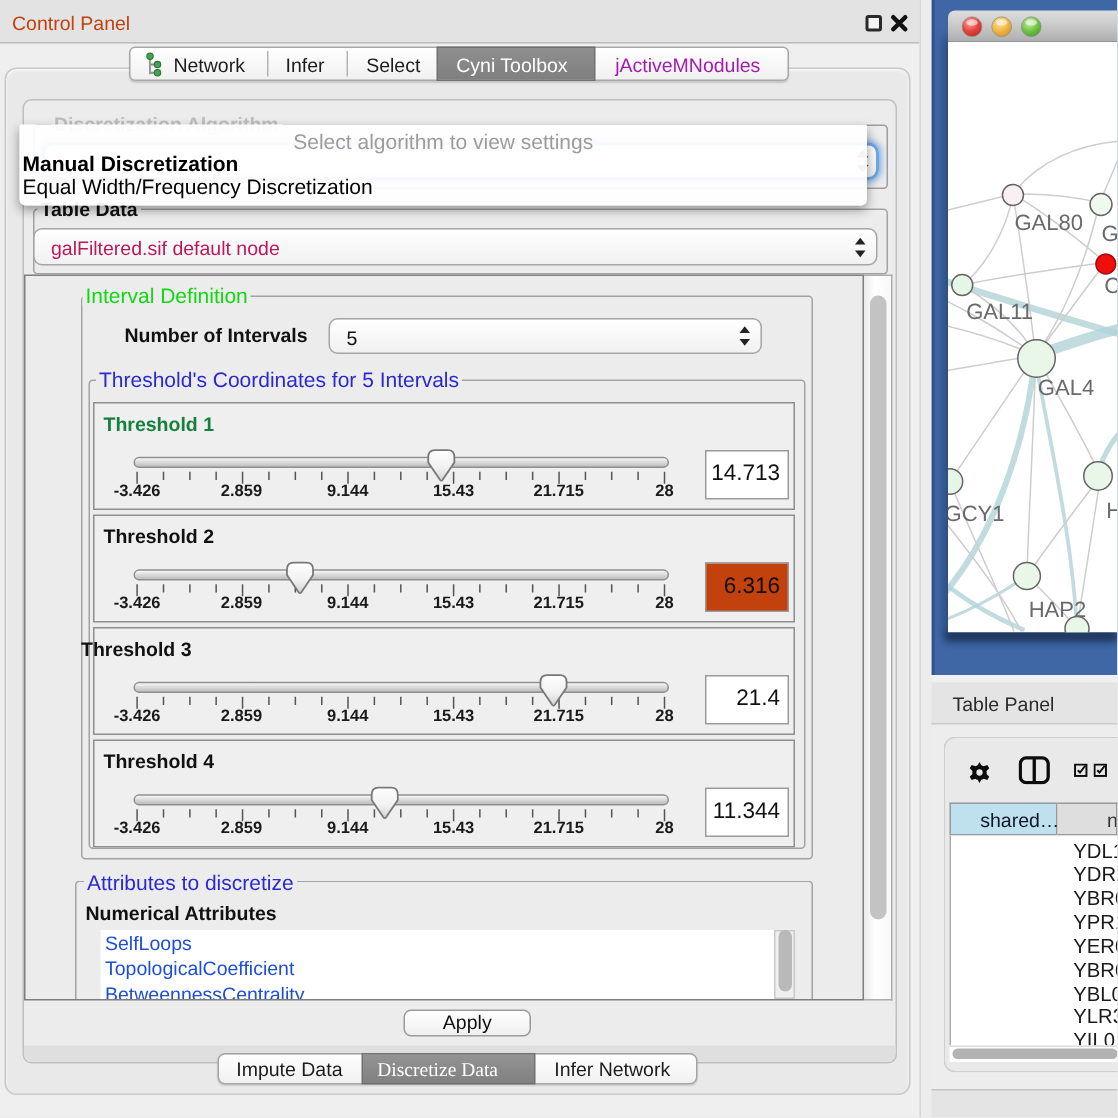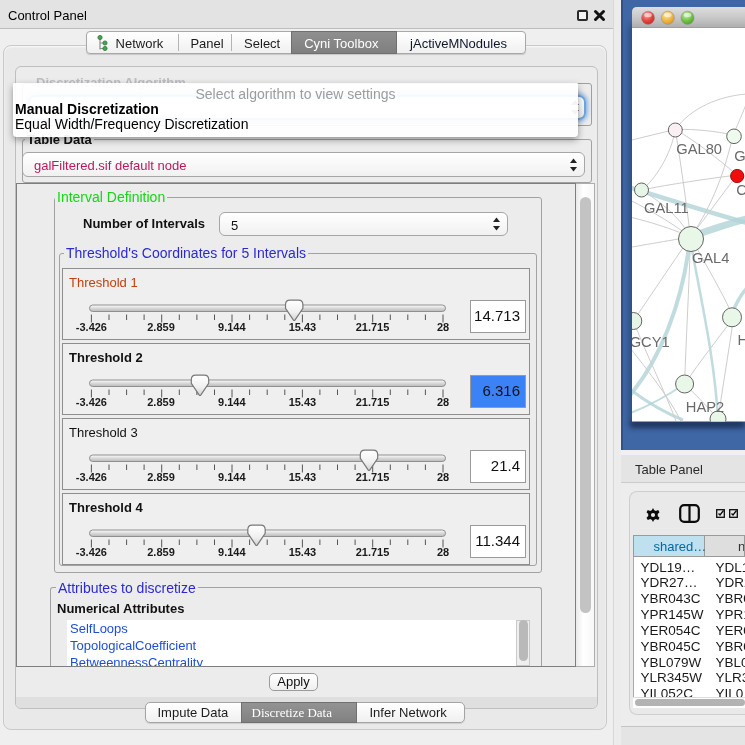--- a/index.html
+++ b/index.html
@@ -4,42 +4,42 @@
 *{margin:0;padding:0;box-sizing:border-box;}
 html,body{width:745px;height:745px;overflow:hidden;}
 body{font-family:"Liberation Sans",sans-serif;background:#ededed;position:relative;}
 .abs{position:absolute;}
 .groupline{position:absolute;border:1px solid #a2a2a2;border-radius:3px;}
 .gtitle{position:absolute;font-size:13px;background:#ececec;padding:0 2px;line-height:13px;}
 </style></head>
 <body>
 <div class="abs" style="left:0;top:0;width:613px;height:745px;background:#efefef;"></div>
 <div class="abs" style="left:0;top:0;width:613px;height:29px;background:#e3e3e3;border-bottom:1px solid #bdbdbd;"></div>
-<div class="abs" style="left:8px;top:8px;font-size:13px;color:#000000;">Control Panel</div>
+<div class="abs" style="left:8px;top:8px;font-size:13px;color:#c2410c;">Control Panel</div>
 <div class="abs" style="left:577px;top:10px;width:11px;height:11px;border:2px solid #2a2a2a;border-radius:2px;background:#f4f4f4;"></div>
 <svg class="abs" style="left:593px;top:9px;" width="13" height="13">
     <path d="M2.5,2.5 L10.5,10.5 M10.5,2.5 L2.5,10.5" stroke="#111" stroke-width="3" stroke-linecap="round"></path>
   </svg>
 <div class="abs" style="left:3px;top:45px;width:604px;height:685px;background:#e9e9e9;border:1px solid #c9c9c9;border-radius:8px;box-shadow:inset 0 1px 2px rgba(255,255,255,.8);"></div>
 <div class="abs" style="left:15px;top:66px;width:583px;height:643px;background:#ececec;border:1px solid #bfbfbf;border-radius:6px;"></div>
 <div class="abs" style="left:16px;top:697px;width:581px;height:11px;background:#dfdfdf;border-radius:0 0 6px 6px;"></div>
 <div class="abs" style="left:85.5px;top:31px;width:440px;height:22.5px;background:linear-gradient(#ffffff,#f0f0f0);border:1px solid #a8a8a8;border-radius:4px;box-shadow:0 1px 1px rgba(0,0,0,.15);"></div>
 <div class="abs" style="left:291.3px;top:31px;width:105.5px;height:22.5px;background:linear-gradient(#8f8f8f,#7f7f7f);border:1px solid #6f6f6f;"></div>
 <div class="abs" style="left:178px;top:33.5px;width:1px;height:17.5px;background:#b4b4b4;"></div>
 <div class="abs" style="left:231px;top:33.5px;width:1px;height:17.5px;background:#b4b4b4;"></div>
 <svg class="abs" style="left:95px;top:33px;" width="13" height="19">
     <path d="M5,4.5 L5,16.5 M5,10 L10,10 M5,15.5 L10,15.5" stroke="#8f8f8f" stroke-width="1.2" fill="none"></path>
     <circle cx="5" cy="4.5" r="2.1" fill="#45a351" stroke="#2c7a36" stroke-width="0.8"></circle>
     <circle cx="10" cy="10" r="2.1" fill="#45a351" stroke="#2c7a36" stroke-width="0.8"></circle>
     <circle cx="10" cy="15.5" r="2.1" fill="#45a351" stroke="#2c7a36" stroke-width="0.8"></circle>
   </svg>
 <div class="abs" style="left:115.6px;top:35.5px;font-size:13px;color:#1c1c1c;">Network</div>
-<div class="abs" style="left:190.4px;top:35.5px;font-size:13px;color:#1c1c1c;">Panel</div>
+<div class="abs" style="left:190.4px;top:35.5px;font-size:13px;color:#1c1c1c;">Infer</div>
 <div class="abs" style="left:244.1px;top:35.5px;font-size:13px;color:#1c1c1c;">Select</div>
-<div class="abs" style="left:410.1px;top:35.5px;font-size:13px;color:#0f172a;">jActiveMNodules</div>
+<div class="abs" style="left:410.1px;top:35.5px;font-size:13px;color:#a21caf;">jActiveMNodules</div>
 <div class="abs" style="left:304.2px;top:35.5px;font-size:13px;color:#fff;">Cyni Toolbox</div>
 <div class="groupline" style="left:22px;top:83px;width:570px;height:43px;border-color:#9e9e9e;"></div>
 <div class="gtitle" style="left:34px;top:76px;font-weight:bold;color:#bdbdc2;">Discretization Algorithm</div>
 <div class="abs" style="left:28px;top:95px;width:558px;height:25px;background:linear-gradient(#ffffff,#ededed);border:2px solid #6ca6e0;border-radius:7px;box-shadow:0 0 4px 1.5px rgba(90,150,220,.75);"></div>
 <svg class="abs" style="left:570px;top:100px;" width="10" height="15">
     <path d="M5,0 L9,5 L1,5 Z" fill="#444"></path>
     <path d="M5,15 L9,10 L1,10 Z" fill="#444"></path>
   </svg>
 <div class="groupline" style="left:22px;top:139px;width:570px;height:44px;"></div>
 <div class="gtitle" style="left:25px;top:133px;font-weight:bold;color:#111;">Table Data</div>
@@ -57,21 +57,21 @@
 <div class="abs" style="left:83px;top:215.5px;font-size:13px;font-weight:bold;color:#111;">Number of Intervals</div>
 <div class="abs" style="left:219px;top:212px;width:289px;height:23.5px;background:linear-gradient(#ffffff,#f1f1f1);border:1px solid #a6a6a6;border-radius:6px;"></div>
 <div class="abs" style="left:231px;top:217.5px;font-size:13px;color:#111;">5</div>
 <svg class="abs" style="left:492px;top:217px;" width="9" height="14">
     <path d="M4.5,0.5 L8,5 L1,5 Z" fill="#222"></path>
     <path d="M4.5,13.5 L8,9 L1,9 Z" fill="#222"></path>
   </svg>
 <div class="groupline" style="left:59px;top:253px;width:478px;height:313px;"></div>
 <div class="gtitle" style="left:64px;top:246.5px;font-size:14px;color:#2a2ad0;">Threshold's Coordinates for 5 Intervals</div>
 <div class="abs" style="left:62px;top:267.5px;width:468px;height:72px;background:#efefef;border:1px solid #8e8e8e;"></div>
-<div class="abs" style="left:69px;top:274.5px;font-size:13px;font-weight:normal;color:#c2410c;">Threshold 1</div>
+<div class="abs" style="left:69px;top:274.5px;font-size:13px;font-weight:bold;color:#15803d;">Threshold 1</div>
 <svg class="abs" style="left:62px;top:267.5px;" width="468" height="72">
     <defs>
       <linearGradient id="grv" x1="0" y1="0" x2="0" y2="1">
         <stop offset="0" stop-color="#fdfdfd"></stop>
         <stop offset="0.5" stop-color="#d9d9d9"></stop>
         <stop offset="1" stop-color="#b9b9b9"></stop>
       </linearGradient>
       <linearGradient id="thm" x1="0" y1="0" x2="0" y2="1">
         <stop offset="0" stop-color="#ffffff"></stop>
         <stop offset="0.6" stop-color="#f0f0f0"></stop>
@@ -139,23 +139,23 @@
     <text x="29.4" y="62.5" font-size="11" font-weight="bold" fill="#1a1a1a" text-anchor="middle" font-family="Liberation Sans">-3.426</text>
     <text x="99" y="62.5" font-size="11" font-weight="bold" fill="#1a1a1a" text-anchor="middle" font-family="Liberation Sans">2.859</text>
     <text x="169.8" y="62.5" font-size="11" font-weight="bold" fill="#1a1a1a" text-anchor="middle" font-family="Liberation Sans">9.144</text>
     <text x="240.4" y="62.5" font-size="11" font-weight="bold" fill="#1a1a1a" text-anchor="middle" font-family="Liberation Sans">15.43</text>
     <text x="310.5" y="62.5" font-size="11" font-weight="bold" fill="#1a1a1a" text-anchor="middle" font-family="Liberation Sans">21.715</text>
     <text x="381" y="62.5" font-size="11" font-weight="bold" fill="#1a1a1a" text-anchor="middle" font-family="Liberation Sans">28</text>
     <g transform="translate(138.0,41.5)">
       <path d="M-8.7,-4.8 Q-8.7,-9.4 -4.3,-9.4 L4.3,-9.4 Q8.7,-9.4 8.7,-4.8 L8.7,-1.2 L0.9,10.3 Q0,11.5 -0.9,10.3 L-8.7,-1.2 Z" fill="url(#thm)" stroke="#787878" stroke-width="1.2"></path>
     </g>
   </svg>
-<div class="abs" style="left:470px;top:375.0px;width:56px;height:33px;background:#3b82f6;border:1.5px solid #9a9a9a;font-size:15px;color:#111;text-align:right;line-height:30px;padding-right:5px;">6.316</div>
+<div class="abs" style="left:470px;top:375.0px;width:56px;height:33px;background:#c2410c;border:1.5px solid #9a9a9a;font-size:15px;color:#111;text-align:right;line-height:30px;padding-right:5px;">6.316</div>
 <div class="abs" style="left:62px;top:417.5px;width:468px;height:72px;background:#efefef;border:1px solid #8e8e8e;"></div>
-<div class="abs" style="left:69px;top:424.5px;font-size:13px;font-weight:normal;color:#111;">Threshold 3</div>
+<div class="abs" style="left:54px;top:424.5px;font-size:13px;font-weight:bold;color:#111;">Threshold 3</div>
 <svg class="abs" style="left:62px;top:417.5px;" width="468" height="72">
     <rect x="27.5" y="37" width="356" height="6.5" rx="3.2" fill="url(#grv)" stroke="#8f8f8f" stroke-width="1"></rect>
     <line x1="29.4" y1="46.5" x2="29.4" y2="54.5" stroke="#555" stroke-width="1"></line>
     <line x1="47.0" y1="46.5" x2="47.0" y2="52" stroke="#555" stroke-width="1"></line>
     <line x1="64.6" y1="46.5" x2="64.6" y2="52" stroke="#555" stroke-width="1"></line>
     <line x1="82.1" y1="46.5" x2="82.1" y2="52" stroke="#555" stroke-width="1"></line>
     <line x1="99.7" y1="46.5" x2="99.7" y2="54.5" stroke="#555" stroke-width="1"></line>
     <line x1="117.3" y1="46.5" x2="117.3" y2="52" stroke="#555" stroke-width="1"></line>
     <line x1="134.9" y1="46.5" x2="134.9" y2="52" stroke="#555" stroke-width="1"></line>
     <line x1="152.5" y1="46.5" x2="152.5" y2="52" stroke="#555" stroke-width="1"></line>
@@ -220,21 +220,21 @@
   </svg>
 <div class="abs" style="left:470px;top:525.0px;width:56px;height:33px;background:#fff;border:1.5px solid #9a9a9a;font-size:15px;color:#111;text-align:right;line-height:30px;padding-right:5px;">11.344</div>
 <div class="groupline" style="left:50px;top:587px;width:492px;height:79px;border-bottom:none;border-radius:3px 3px 0 0;"></div>
 <div class="gtitle" style="left:56px;top:581.5px;font-size:14px;color:#2a2ad0;">Attributes to discretize</div>
 <div class="abs" style="left:57px;top:601px;font-size:13px;font-weight:bold;color:#111;">Numerical Attributes</div>
 <div class="abs" style="left:67px;top:620px;width:449px;height:46px;background:#ffffff;overflow:hidden;">
     <div style="font-size:13px;color:#1d4ed8;padding:1px 0 0 3px;line-height:16.9px;">SelfLoops<br>TopologicalCoefficient<br>BetweennessCentrality</div>
   </div>
 <div class="abs" style="left:516px;top:620px;width:14px;height:46px;background:#efefef;border:1px solid #c9c9c9;"></div>
 <div class="abs" style="left:518.5px;top:620px;width:9px;height:41px;background:#b9b9b9;border-radius:5px;"></div>
-<div class="abs" style="left:269px;top:672.5px;width:49px;height:18px;background:linear-gradient(#ffffff,#efefef);border:1px solid #9b9b9b;border-radius:5px;text-align:center;font-size:13px;line-height:16px;color:#111;">Apply</div>
+<div class="abs" style="left:269px;top:672.5px;width:85px;height:18px;background:linear-gradient(#ffffff,#efefef);border:1px solid #9b9b9b;border-radius:5px;text-align:center;font-size:13px;line-height:16px;color:#111;">Apply</div>
 <div class="abs" style="left:145px;top:701.5px;width:320px;height:21.5px;background:linear-gradient(#ffffff,#f0f0f0);border:1px solid #a4a4a4;border-radius:5px;box-shadow:0 1px 1px rgba(0,0,0,.12);"></div>
 <div class="abs" style="left:240.5px;top:701.5px;width:116px;height:21.5px;background:linear-gradient(#939393,#818181);border:1px solid #707070;"></div>
 <div class="abs" style="left:157.5px;top:704.5px;font-size:13px;color:#1c1c1c;">Impute Data</div>
 <div class="abs" style="left:251.5px;top:704.5px;font-size:13px;color:#fff;font-family:Liberation Serif, serif;">Discretize Data</div>
 <div class="abs" style="left:369.5px;top:704.5px;font-size:13px;color:#1c1c1c;">Infer Network</div>
 <svg class="abs" style="left:613px;top:369px;" width="8" height="10">
     <path d="M1,7 L4,2 L7,7" stroke="#9a9a9a" stroke-width="1.4" fill="none"></path>
   </svg>
 <div class="abs" style="left:13px;top:83px;width:565px;height:53.5px;background:rgba(255,255,255,0.94);border-radius:1px 1px 4px 4px;box-shadow:0 3px 7px rgba(0,0,0,0.38);"></div>
 <div class="abs" style="left:13px;top:86px;width:565px;text-align:center;font-size:14px;color:#9c9c9c;">Select algorithm to view settings</div>
@@ -348,20 +348,19 @@
     <line x1="10.5" y1="1.5" x2="10.5" y2="17.5" stroke="#0c0c0c" stroke-width="2.2"></line>
   </svg>
 <svg class="abs" style="left:715.5px;top:509px;" width="11" height="9">
     <rect x="0.7" y="0.7" width="7.6" height="7.6" fill="none" stroke="#0c0c0c" stroke-width="1.3"></rect>
     <path d="M2.5,4.5 L4,6 L7.5,1.5" stroke="#0c0c0c" stroke-width="1.3" fill="none"></path>
   </svg>
 <svg class="abs" style="left:729px;top:509px;" width="11" height="9">
     <rect x="0.7" y="0.7" width="7.6" height="7.6" fill="none" stroke="#0c0c0c" stroke-width="1.3"></rect>
     <path d="M2.5,4.5 L4,6 L7.5,1.5" stroke="#0c0c0c" stroke-width="1.3" fill="none"></path>
   </svg>
-<div class="abs" style="left:632.5px;top:534.5px;width:72.5px;height:22.5px;background:#bfe0ef;border:1px solid #9a9a9a;font-size:13px;color:#0369a1;line-height:21px;padding-left:20px;">shared…</div>
+<div class="abs" style="left:632.5px;top:534.5px;width:72.5px;height:22.5px;background:#bfe0ef;border:1px solid #9a9a9a;font-size:13px;color:#0f172a;line-height:21px;padding-left:20px;">shared…</div>
 <div class="abs" style="left:705px;top:534.5px;width:40px;height:22.5px;background:#dedede;border:1px solid #9a9a9a;border-left:none;font-size:13px;color:#333;padding-left:33px;line-height:21px;overflow:hidden;">na</div>
 <div class="abs" style="left:632.5px;top:557px;width:112.5px;height:139.5px;background:#fff;border-left:1px solid #aaa;overflow:hidden;">
-    <div style="position:absolute;left:7px;top:2.5px;font-size:13.5px;color:#1a1a1a;line-height:15.85px;">YDL19…<br>YDR27…<br>YBR043C<br>YPR145W<br>YER054C<br>YBR045C<br>YBL079W<br>YLR345W<br>YIL052C</div>
     <div style="position:absolute;left:82px;top:2.5px;font-size:13.5px;color:#1a1a1a;line-height:15.85px;">YDL1<br>YDR2<br>YBR0<br>YPR1<br>YER0<br>YBR0<br>YBL0<br>YLR3<br>YIL0</div>
   </div>
 <div class="abs" style="left:632.5px;top:696.5px;width:112.5px;height:11.5px;background:#fdfdfd;border-top:1px solid #ddd;"></div>
 <div class="abs" style="left:634.5px;top:698.5px;width:110.5px;height:7px;background:#b3b3b3;border-radius:4px;"></div>
 
 </body></html>

